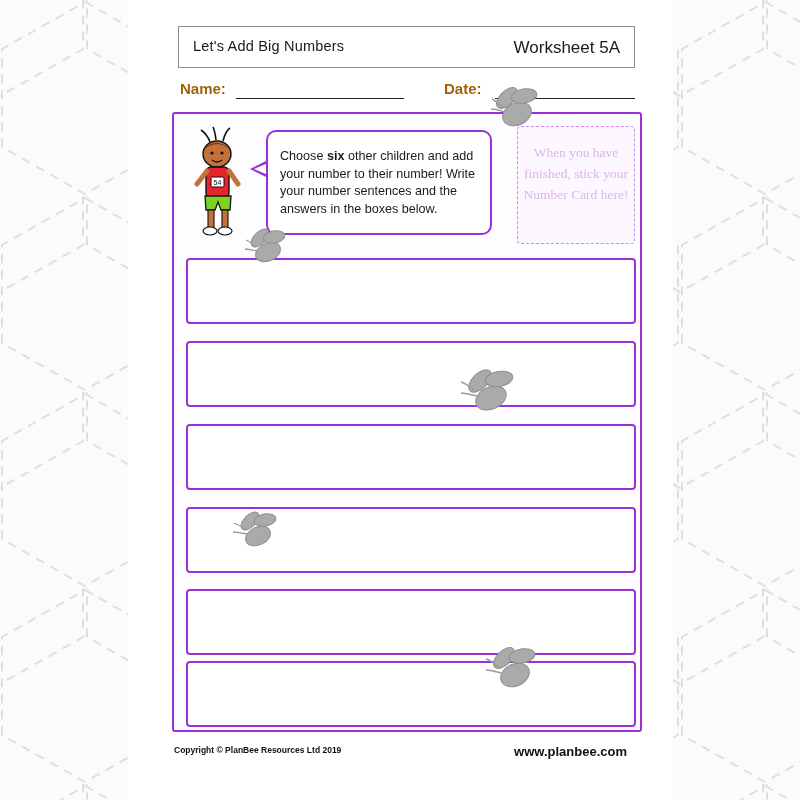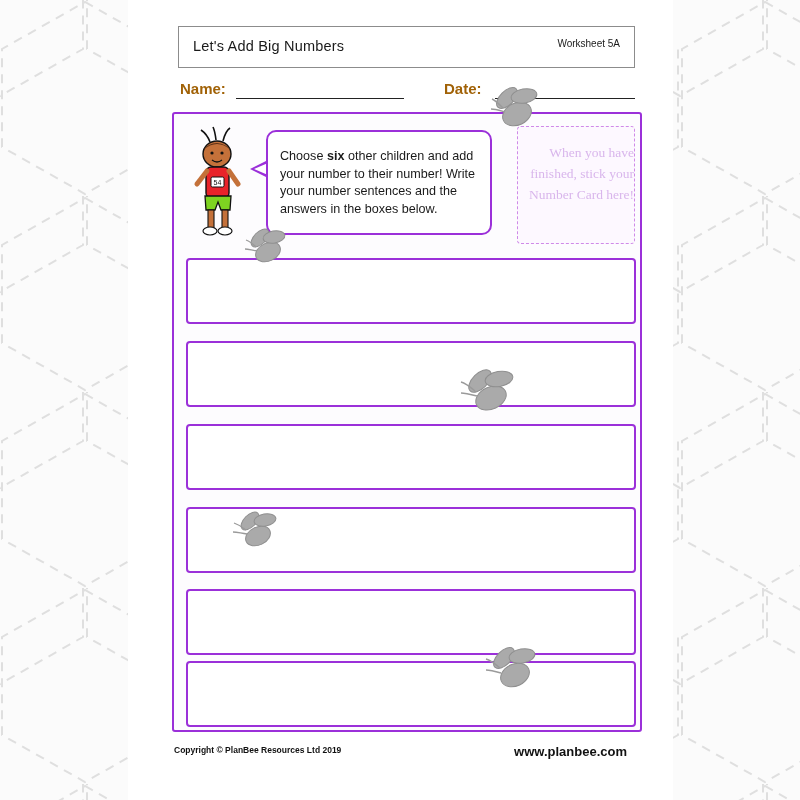--- a/index.html
+++ b/index.html
@@ -60,21 +60,21 @@
     left: 14px;
     top: 11px;
     font-size: 14.5px;
     color: #1a1a1a;
     letter-spacing: 0.2px;
   }
   .header-sheet {
     position: absolute;
     right: 14px;
     top: 11px;
-    font-size: 10px;
+    font-size: 17px;
     color: #1a1a1a;
   }
   .nameline {
     position: absolute;
     left: 52px;
     top: 80px;
     width: 455px;
     height: 22px;
     font-size: 15px;
     font-weight: bold;
@@ -145,21 +145,21 @@
     top: 126px;
     width: 118px;
     height: 118px;
     border: 1.6px dashed #cf8ae8;
     border-radius: 4px;
     box-sizing: border-box;
     background: #fdf8ff;
     color: #d9b6ec;
     font-size: 13.5px;
     line-height: 21px;
-    text-align: right;
+    text-align: center;
     padding-top: 15px;
     font-family: "Liberation Serif", serif;
   }
   
   .answer-box {
     position: absolute;
     left: 58px;
     width: 450px;
     height: 66px;
     border: 2.4px solid #9b30d9;

